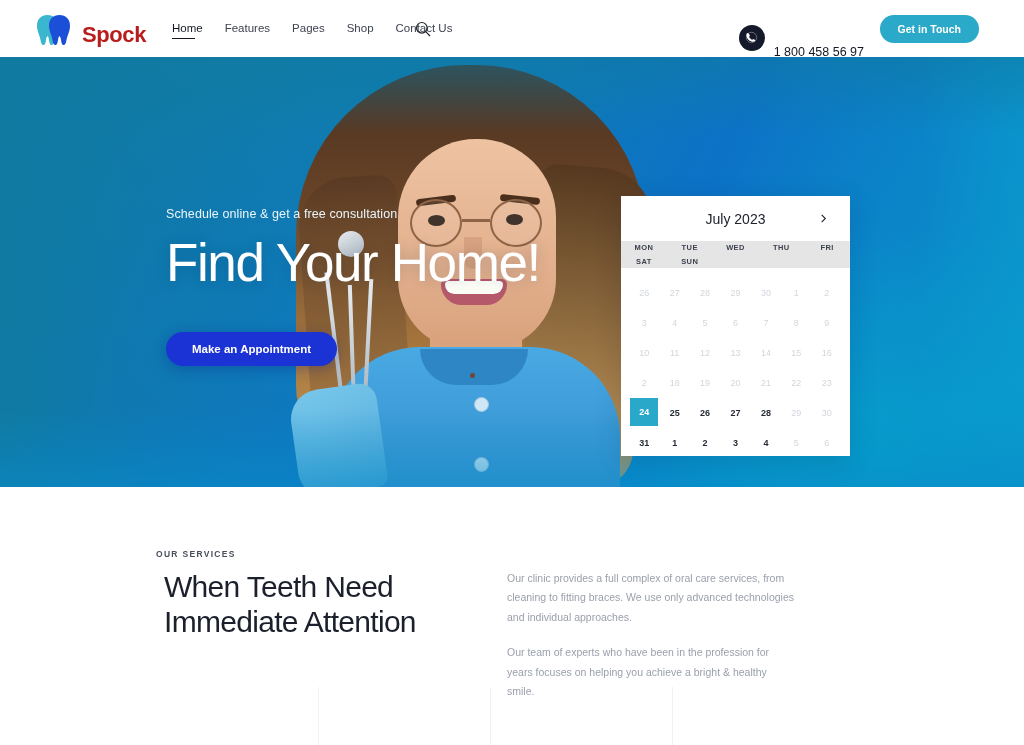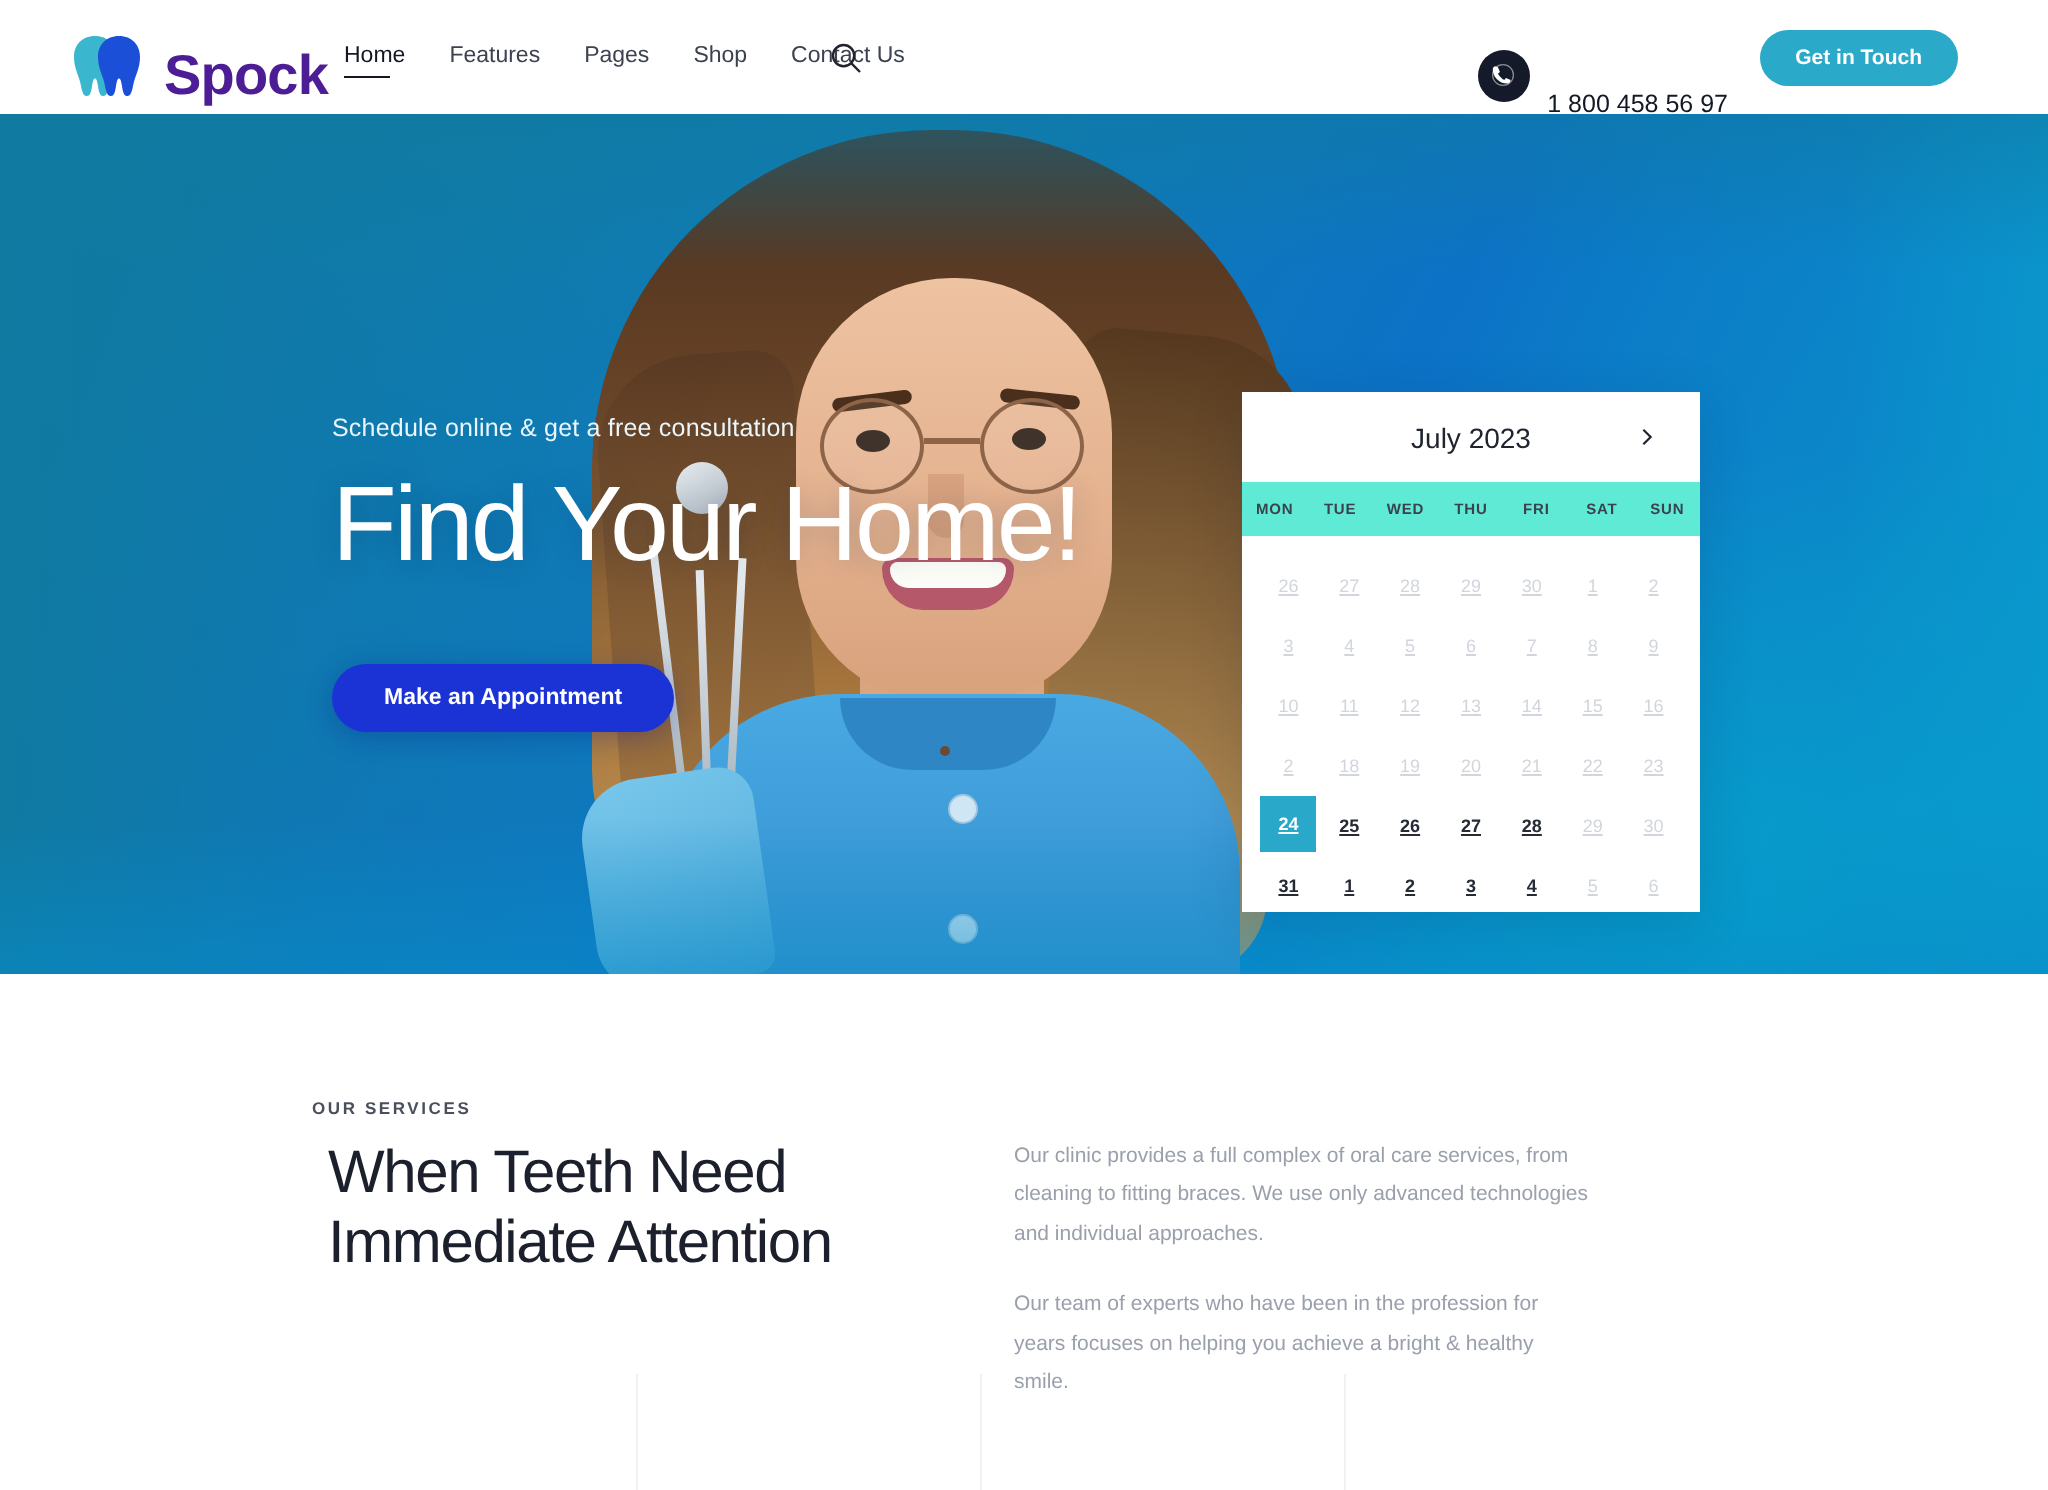--- a/index.html
+++ b/index.html
@@ -18,21 +18,21 @@
   }
   .logo-wrap {
     position:absolute; left:36px; top:12px;
     display:flex; align-items:center; gap:8px;
   }
   .logo-mark { position:relative; width:38px; height:33px; }
   .tooth { position:absolute; top:0; width:23px; height:32px; }
   .tooth-back { left:0; }
   .tooth-front { left:12px; }
   .logo-text {
-    font-size:28px; font-weight:bold; color:#4c1d95;
+    font-size:22px; font-weight:bold; color:#b91c1c;
     letter-spacing:-0.4px;
     margin-top:10px;
   }
 
   .nav {
     position:absolute; left:172px; top:0; height:57px;
     display:flex; align-items:center; gap:0;
   }
   .nav-item {
     font-size:11.5px; color:#3d4250; padding:0 14px 0 0;
@@ -207,34 +207,34 @@
   .cal-head {
     height:45px; display:flex; align-items:center; justify-content:center;
     position:relative;
   }
   .cal-month { font-size:14px; color:#20242f; }
   .cal-next {
     position:absolute; right:19px; top:14px; width:16px; height:16px;
     cursor:pointer; display:flex; align-items:center; justify-content:center;
   }
   .cal-weekdays {
-    display:grid; grid-template-columns:repeat(7,1fr);
-    background:#5eead4; height:27px; align-items:center;
+    display:grid; grid-template-columns:repeat(5,1fr);
+    background:#e5e5e5; height:27px; align-items:center;
   }
   .cal-weekdays div {
     text-align:center; font-size:7.5px; font-weight:bold;
     color:#3c414e; letter-spacing:0.4px;
   }
   .cal-grid {
     display:grid; grid-template-columns:repeat(7,1fr);
     grid-auto-rows:30px; padding:10px 8px 8px 8px;
   }
   .cal-day {
     display:flex; align-items:center; justify-content:center;
-    font-size:9px; color:#3c414e; cursor:pointer;text-decoration:underline;
+    font-size:9px; color:#3c414e; cursor:pointer;
   }
   .cal-day.muted { color:#d2d6dc; }
   .cal-day.bold { font-weight:bold; color:#262b36; }
   .cal-day.sel {
     background:#29a8c9; color:#ffffff; font-weight:bold;
     width:28px; height:28px; margin:0 auto;
   }
 
   
   .services { position:relative; width:1024px; height:258px; background:#ffffff; }

